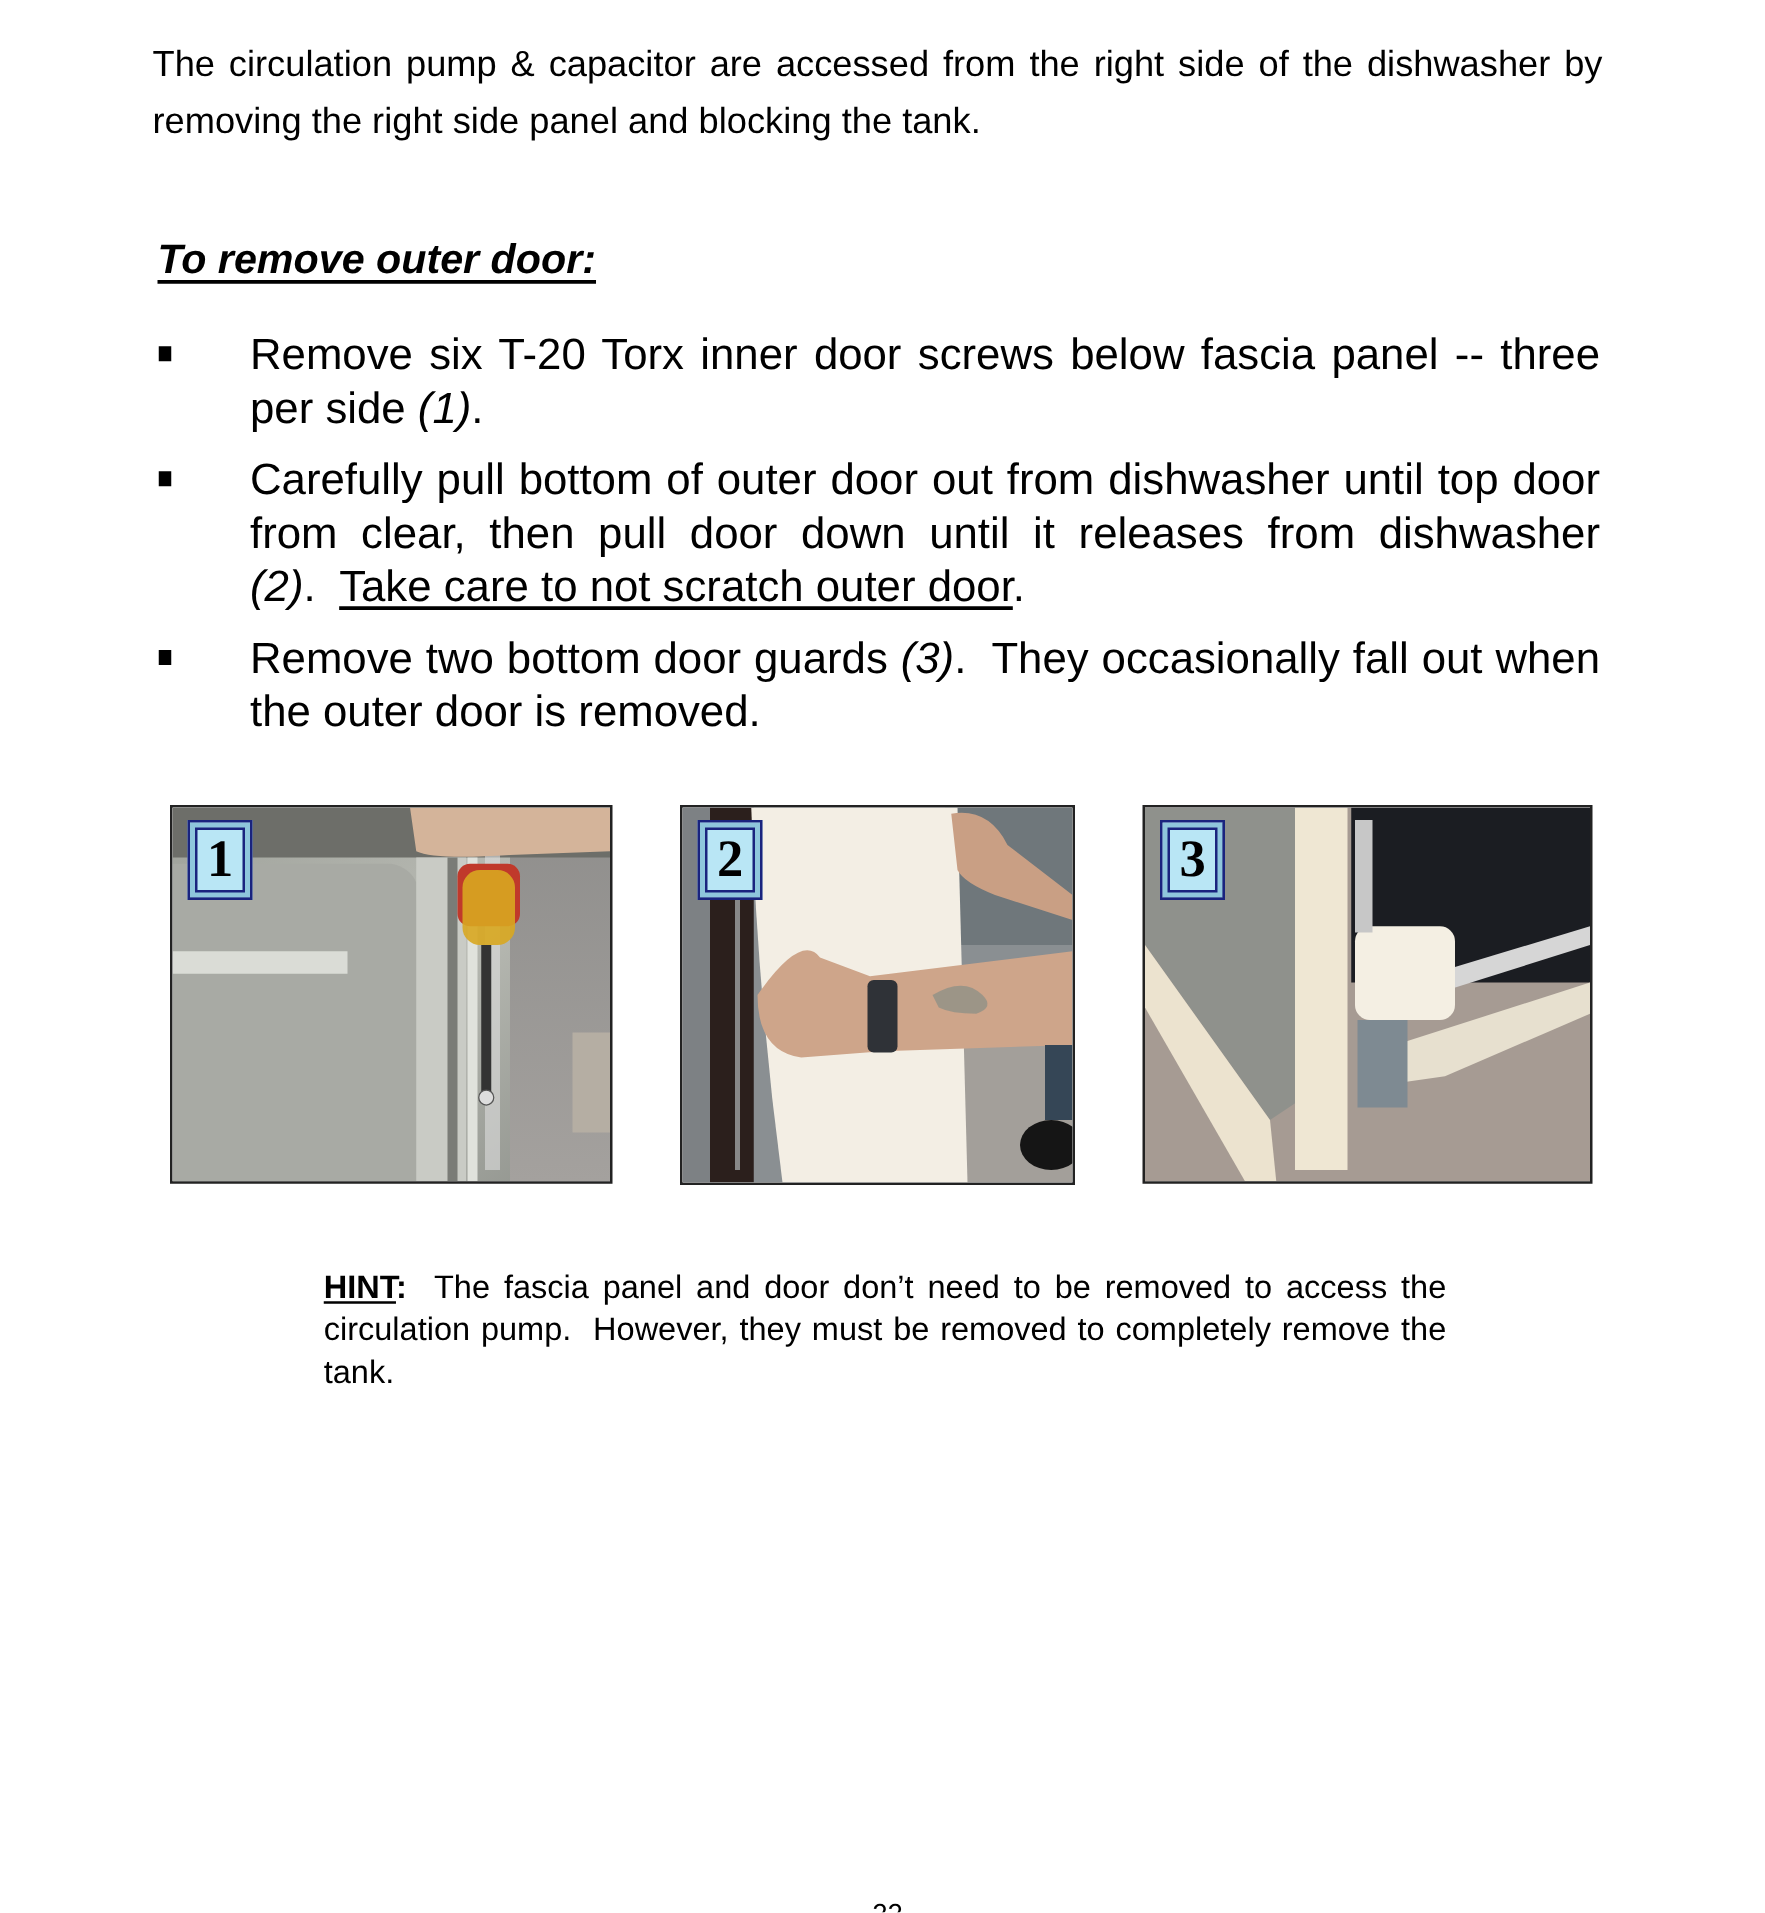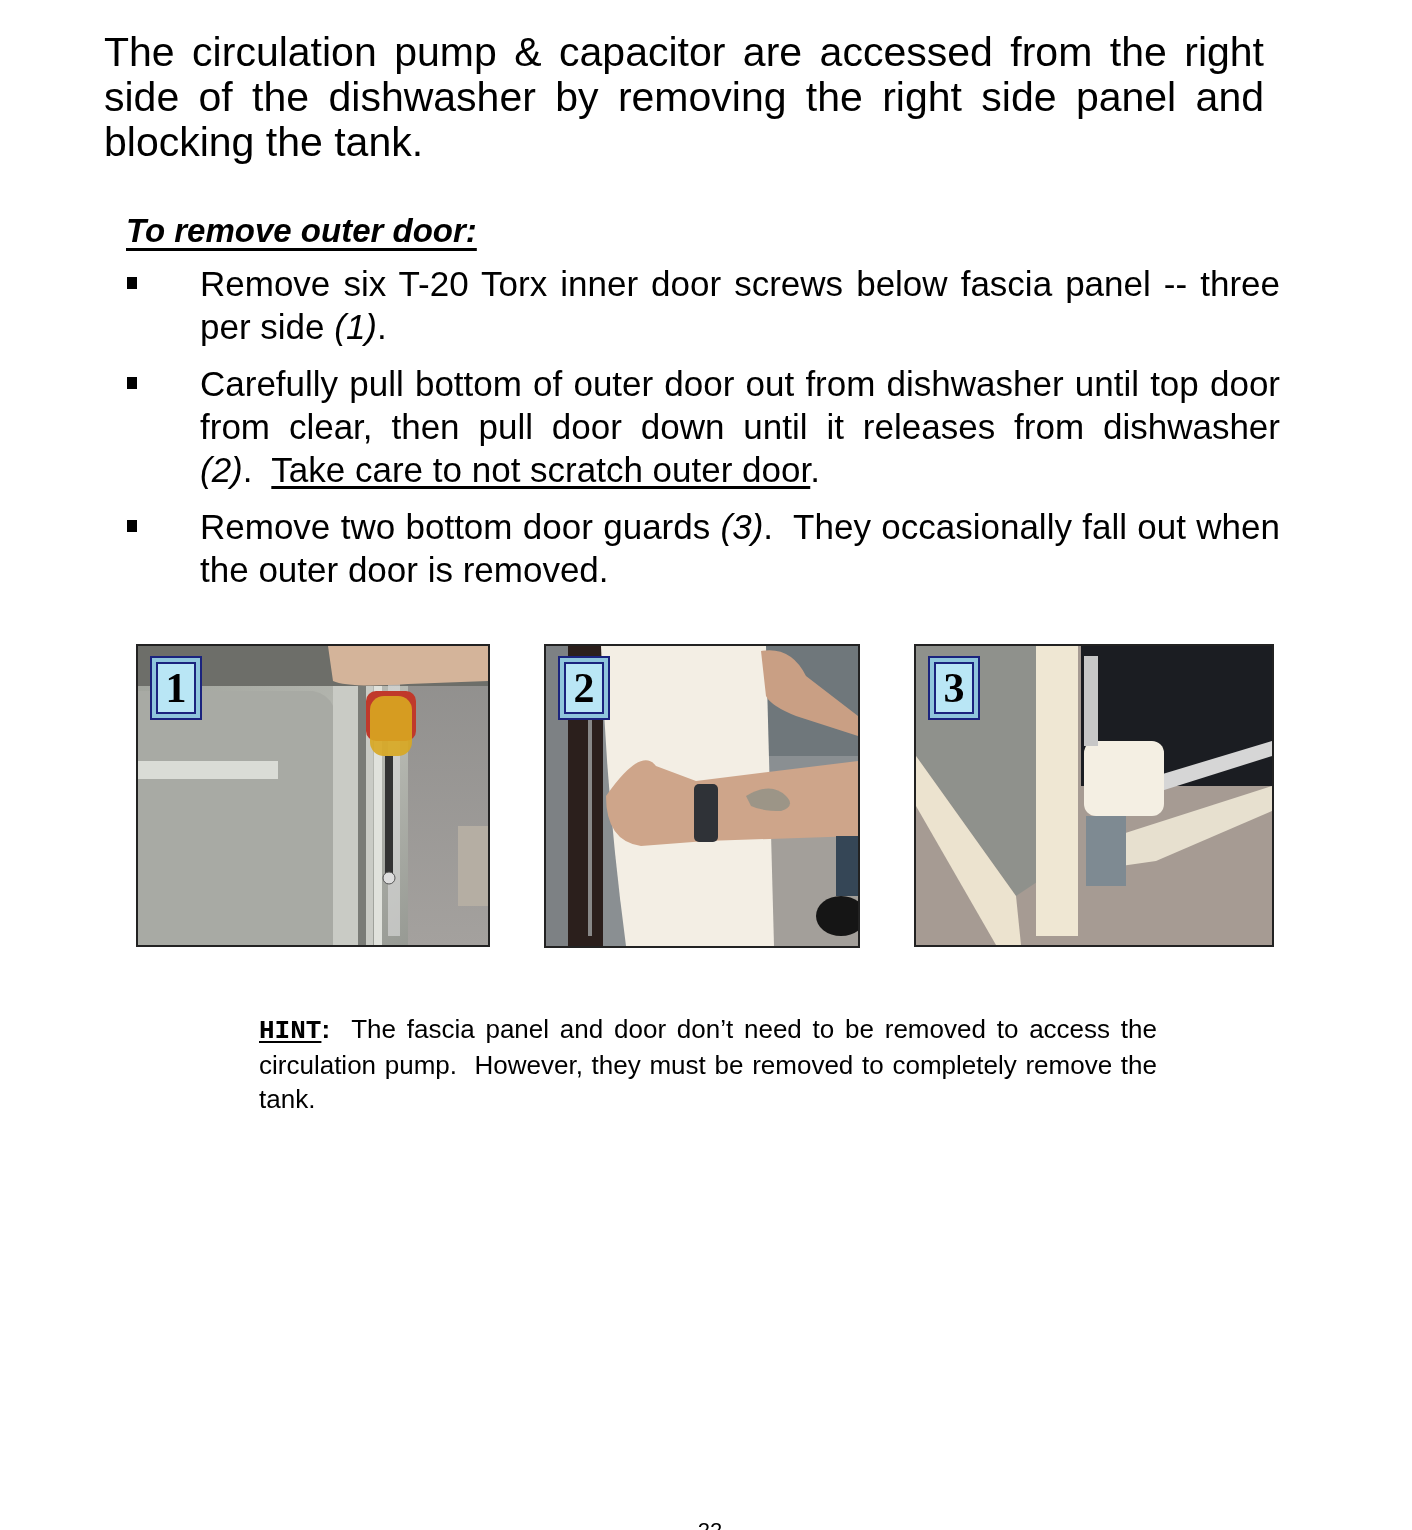--- a/index.html
+++ b/index.html
@@ -1,26 +1,26 @@
 <!DOCTYPE html>
 <html><head>
 <meta charset="utf-8">
 <style>
   html, body { margin: 0; padding: 0; background: #ffffff; }
   body {
     width: 1412px; height: 1530px; position: relative; overflow: hidden;
     font-family: "Liberation Sans", sans-serif; color: #000;
   }
   .para {
-    position: absolute; left: 104px; width: 1160px;
-    font-size: 41px; line-height: 45px; text-align: justify;
+    position: absolute; left: 122px; width: 1160px;
+    font-size: 29px; line-height: 45px; text-align: justify;
     top: 30px;
   }
   .heading {
-    position: absolute; left: 126px; top: 212px;
+    position: absolute; left: 126px; top: 188px;
     font-size: 33px; font-weight: bold; font-style: italic;
     text-decoration: underline; text-decoration-thickness: 3px; text-underline-offset: 6px; text-align: center;
   }
   .bullets { position: absolute; left: 0; top: 0; width: 100%; }
   .bullet-item { position: absolute; left: 0; width: 100%; }
   .bullet-mark {
     position: absolute; left: 127px; width: 10px; height: 12px; background: #000;
   }
   .bullet-text {
     position: absolute; left: 200px; width: 1080px;
@@ -36,21 +36,21 @@
     box-sizing: border-box; border: 2px solid #1a237e;
     background: #b9e6f5;
     box-shadow: inset 0 0 0 4px #8fc6dc, inset 0 0 0 6px #1a237e;
     display: flex; align-items: center; justify-content: center;
     font-family: "Liberation Serif", serif; font-weight: bold; font-size: 42px; color: #000;
   }
   .hint {
     position: absolute; left: 259px; top: 1012px; width: 898px;
     font-size: 26px; line-height: 34px; text-align: justify;
   }
-  .hint-label { font-weight: bold; text-decoration: underline; text-underline-offset: 3px; font-family: Liberation Mono, monospace; }
+  .hint-label { font-weight: bold; text-decoration: underline; text-underline-offset: 3px; }
   .page-num {
     position: absolute; left: 680px; top: 1518px; width: 60px; height: 12px; overflow: hidden;
     font-size: 22px; line-height: 26px; text-align: center;
   }
 </style>
 </head>
 <body>
 
 <div class="para">The circulation pump &amp; capacitor are accessed from the right side of the dishwasher by removing the right side panel and blocking the tank.</div>
 

